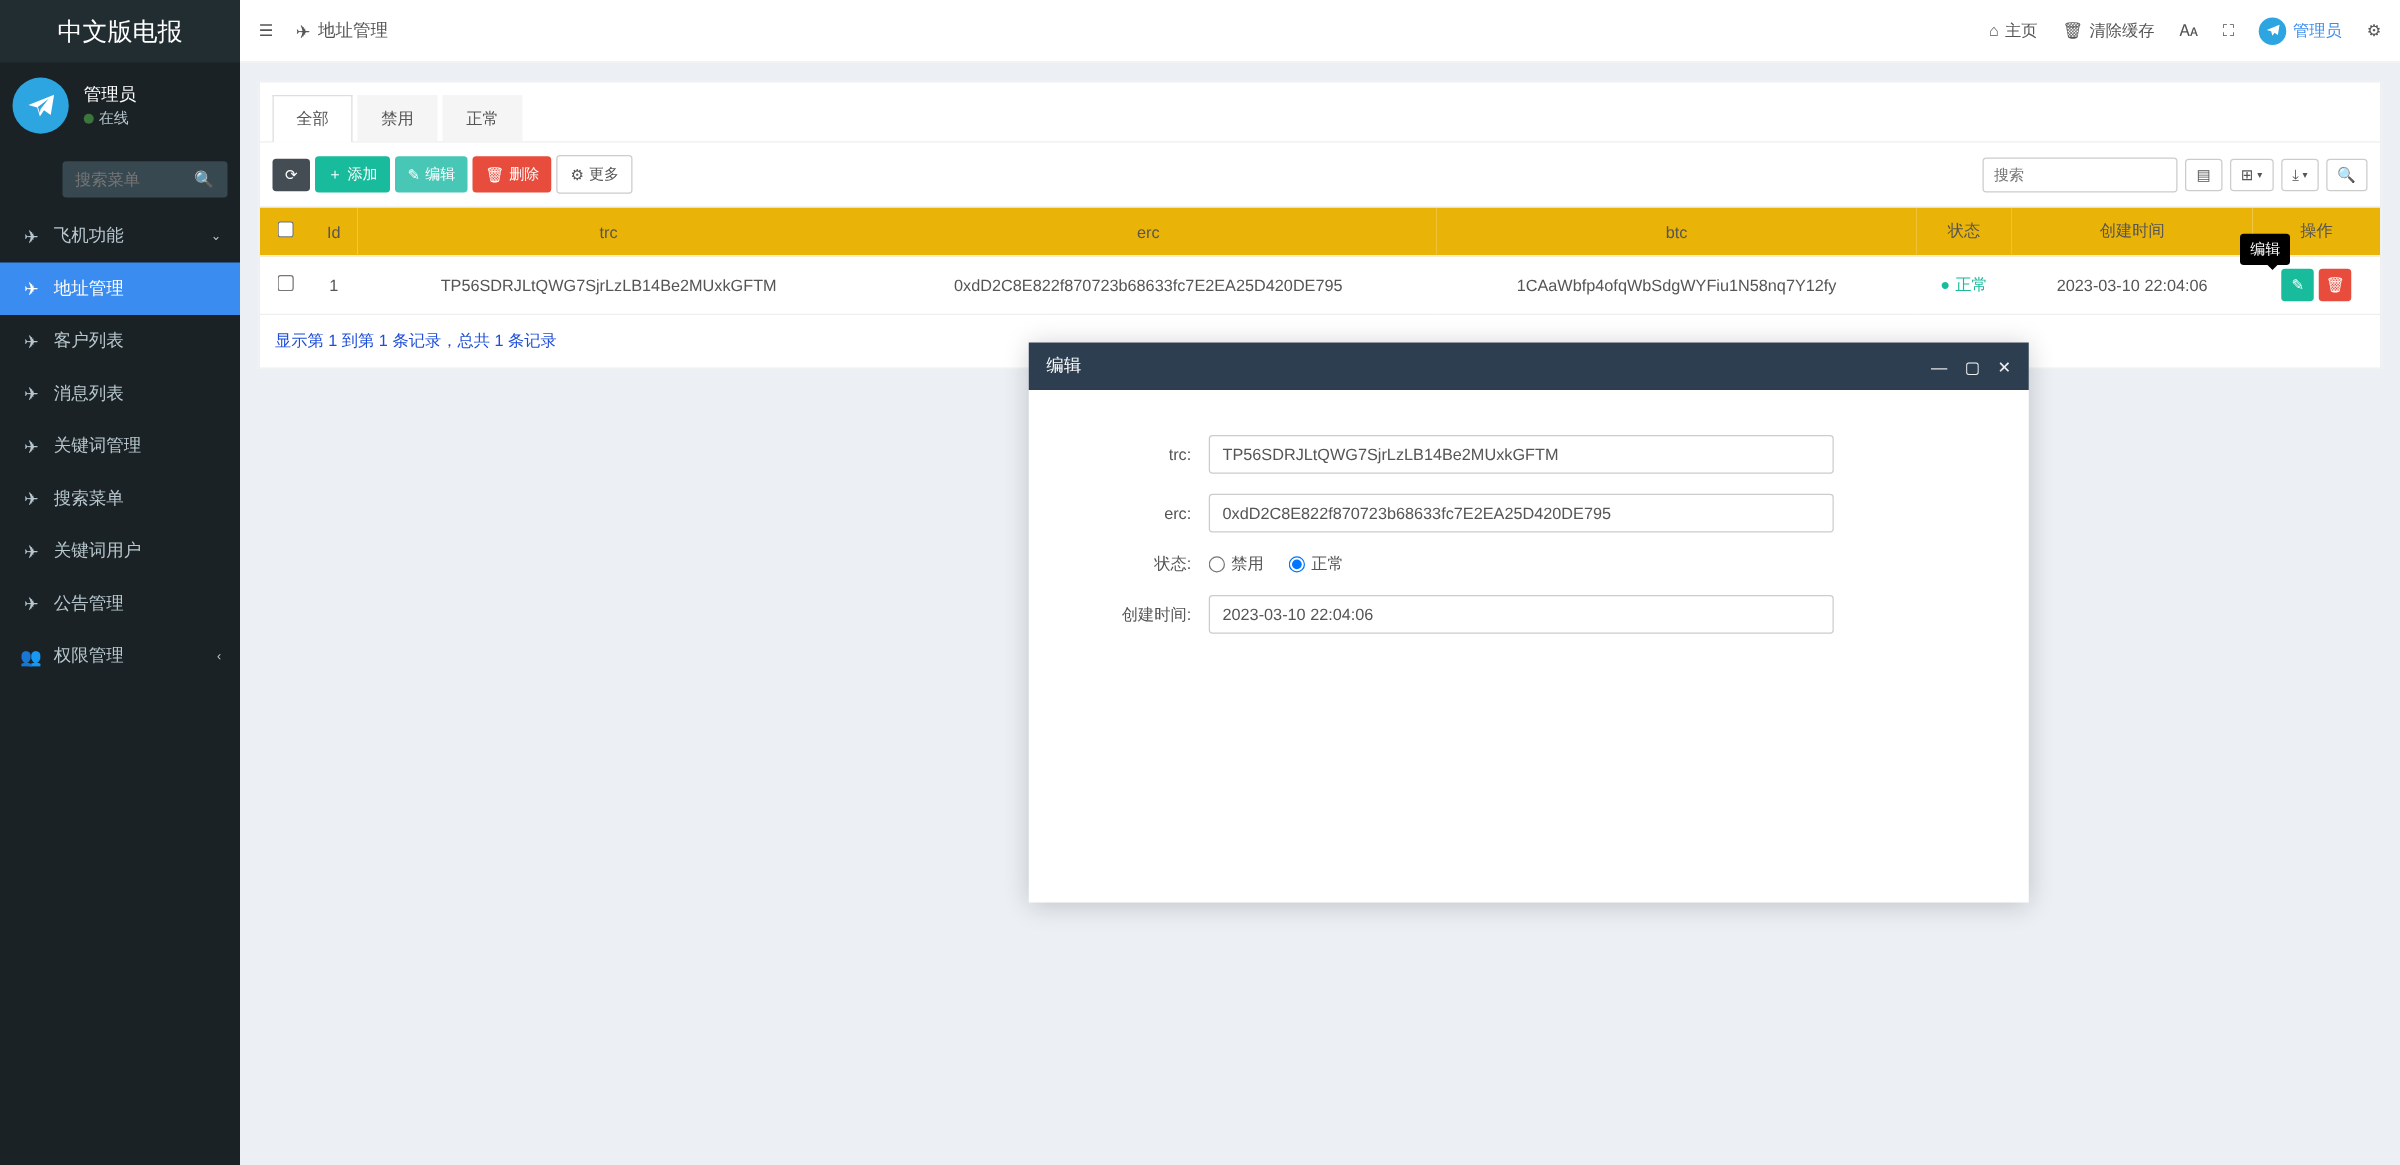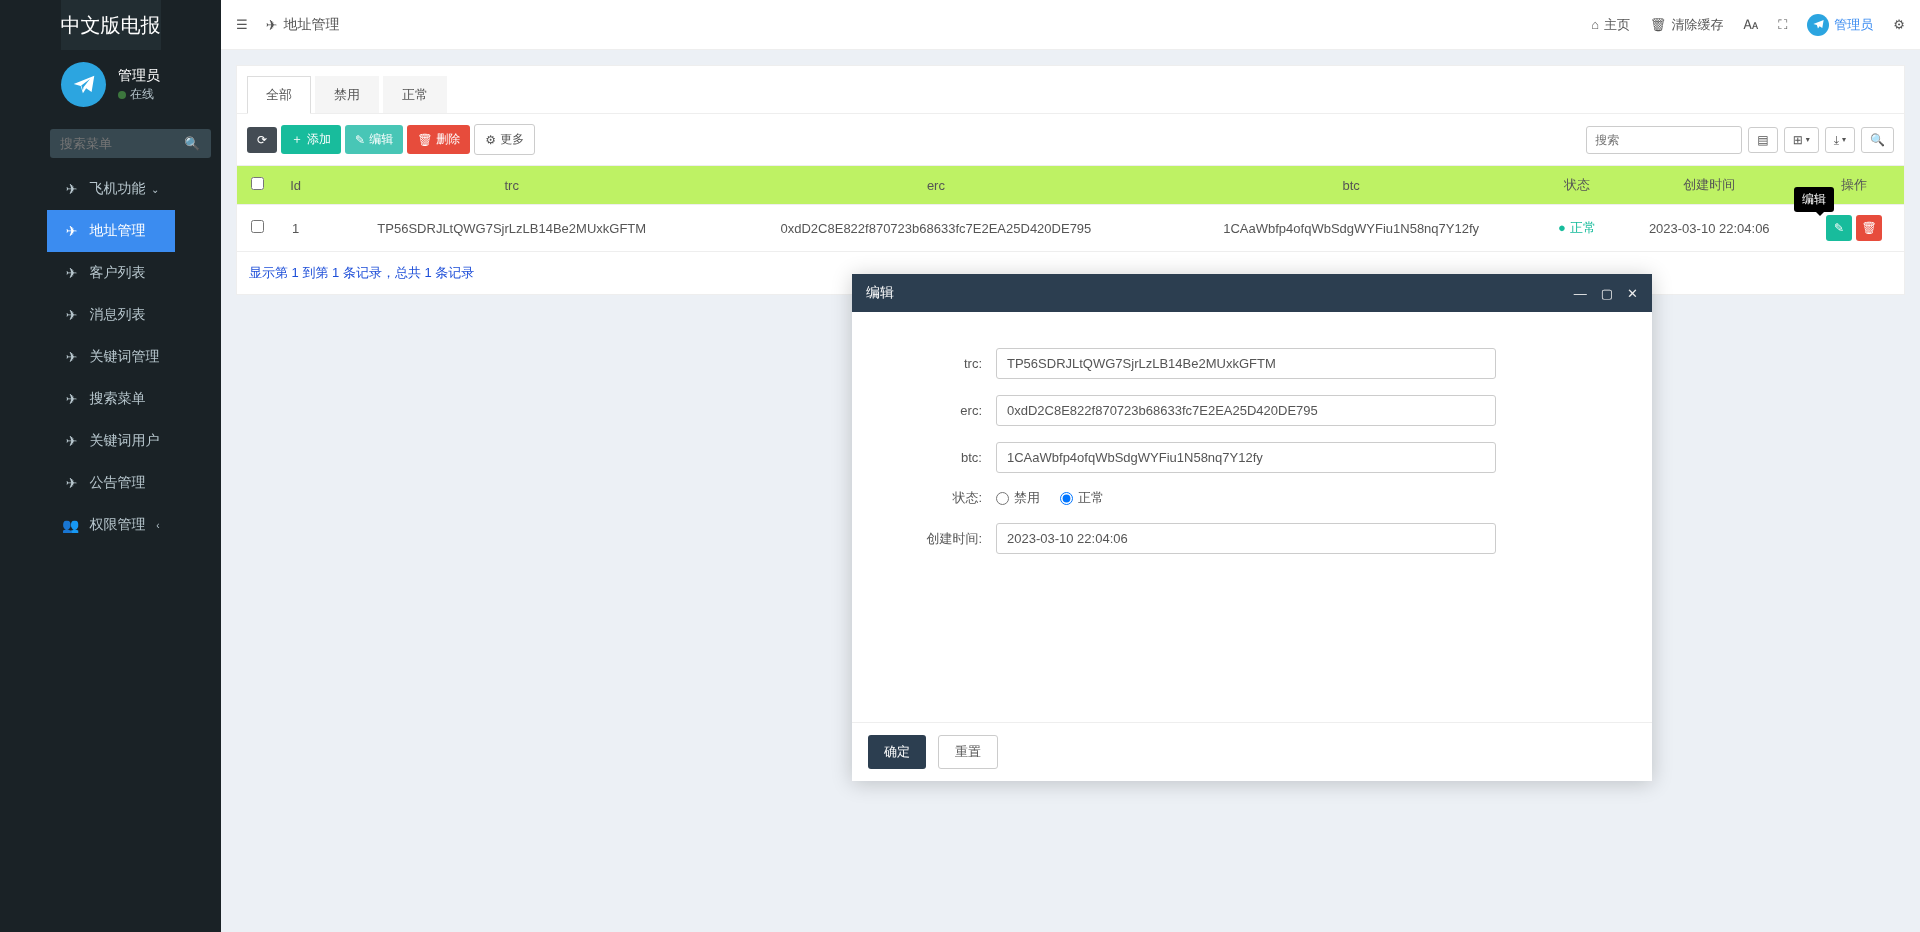--- a/index.html
+++ b/index.html
@@ -1,20 +1,20 @@
 <!DOCTYPE html>
 <html><head>
 <meta charset="utf-8">
 <style>
 * { box-sizing: border-box; margin: 0; padding: 0; }
 body { font-family: "Helvetica Neue", Arial, "PingFang SC", "Microsoft YaHei", sans-serif; font-size: 13px; color: #333; background: #ecf0f5; overflow: hidden; }
 .wrapper { display: flex; height: 932px; width: 1920px; }
 
 
-.sidebar { width: 221px; background: #1a2226; color: #b8c7ce; display: flex; flex-direction: column; align-items: center; }
+.sidebar { width: 192px; background: #1a2226; color: #b8c7ce; display: flex; flex-direction: column; }
 .logo { height: 50px; background: #222d32; color: #fff; font-size: 20px; display: flex; align-items: center; justify-content: center; font-weight: 400; }
 .user-panel { padding: 12px 10px; display: flex; align-items: center; gap: 12px; }
 .user-panel .avatar { width: 45px; height: 45px; border-radius: 50%; background: #2ca5e0; display: flex; align-items: center; justify-content: center; }
 .user-panel .avatar svg { width: 26px; height: 26px; fill: #fff; }
 .user-panel .info { line-height: 1.4; }
 .user-panel .name { color: #fff; font-size: 14px; }
 .user-panel .status { color: #b8c7ce; font-size: 12px; }
 .status-dot { display: inline-block; width: 8px; height: 8px; border-radius: 50%; background: #3c763d; margin-right: 4px; vertical-align: middle;}
 .sidebar-search { padding: 10px; position: relative; margin-left: 40px; }
 .sidebar-search input { width: 100%; background: #374850; border: none; color: #ccc; padding: 7px 28px 7px 10px; border-radius: 3px; font-size: 13px; outline: none; }
@@ -52,21 +52,21 @@
 .btn-info { background: #48c6b6; }
 .btn-danger { background: #e74c3c; }
 .btn-default { background: #fff; color: #555; border: 1px solid #ccc; }
 .btn-primary { background: #2c3e50; color: #fff; }
 .toolbar-right { margin-left: auto; display: flex; gap: 6px; align-items:center;}
 .toolbar-right input { border: 1px solid #ccc; padding: 6px 8px; font-size: 12px; width: 156px; border-radius: 3px; outline:none;}
 .toolbar-right .iconbtn { border: 1px solid #ccc; padding: 5px 8px; border-radius: 3px; background: #fff; color: #555; cursor: pointer; font-size: 12px; display:inline-flex;align-items:center;gap:3px;}
 
 table { width: 100%; border-collapse: collapse; }
 th, td { padding: 10px 8px; border-bottom: 1px solid #eee; text-align: center; font-size: 13px; color: #555; }
-th { background: #bef264; font-weight: normal; border-top: 1px solid #eee; }
+th { background: #eab308; font-weight: normal; border-top: 1px solid #eee; }
 .status-normal { color: #18bc9c; }
 .status-normal::before { content: "●"; margin-right: 4px; }
 .row-actions { display: flex; gap: 4px; justify-content: center; position:relative;}
 .row-actions .iconbtn-s { width: 26px; height: 26px; display: inline-flex; align-items:center; justify-content:center; border-radius: 3px; color:#fff; cursor:pointer;}
 .iconbtn-s.green { background: #18bc9c; }
 .iconbtn-s.red { background: #e74c3c; }
 .pagination-info { padding: 12px; color: #1d4ed8; font-size: 13px; }
 
 
 .tooltip { position: absolute; top: -28px; left: -18px; background: #000; color: #fff; font-size: 12px; padding: 4px 8px; border-radius: 3px; white-space: nowrap; }
@@ -291,42 +291,34 @@
         <div class="modal-body">
           <div class="form-row">
             <label>trc:</label>
             <input type="text" value="TP56SDRJLtQWG7SjrLzLB14Be2MUxkGFTM" style="">
           </div>
           <div class="form-row">
             <label>erc:</label>
             <input type="text" value="0xdD2C8E822f870723b68633fc7E2EA25D420DE795" style="">
           </div>
           <div class="form-row">
-            <label>btc:</label>
-            <input type="text" value="1CAaWbfp4ofqWbSdgWYFiu1N58nq7Y12fy" style="">
-          </div>
-          <div class="form-row">
             <label>状态:</label>
             <div class="radios">
               <label>
                   <input type="radio" name="st" style="">
                   <span>禁用</span>
                 </label>
               <label>
                   <input type="radio" name="st" checked="" style="">
                   <span>正常</span>
                 </label>
             </div>
           </div>
           <div class="form-row">
             <label>创建时间:</label>
             <input type="text" value="2023-03-10 22:04:06" style="">
           </div>
         </div>
-        <div class="modal-footer">
-          <button class="btn btn-primary">确定</button>
-          <button class="btn btn-default">重置</button>
-        </div>
       </div>
 
     </div>
   </div>
 </div>
 
 </body></html>

